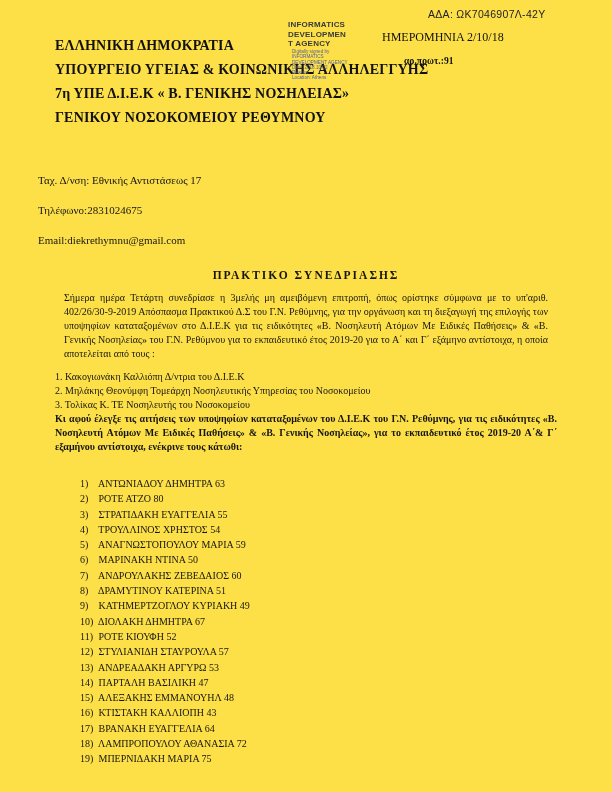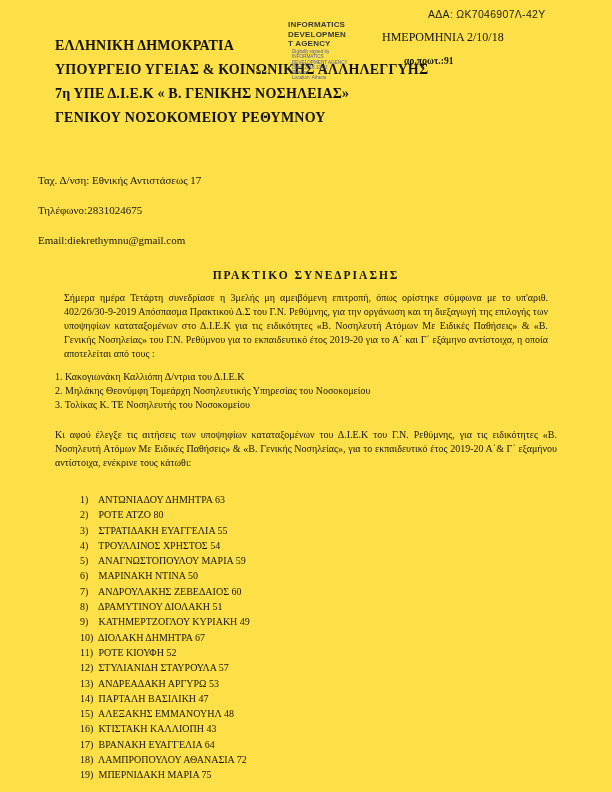--- a/index.html
+++ b/index.html
@@ -99,21 +99,21 @@
   .doc-title {
     text-align: center;
     font-weight: bold;
     font-size: 11.5px;
     letter-spacing: 2px;
     margin: 0 0 8px 0;
   }
   .para { margin: 9px; text-align: justify; }
   .members { margin-top: 8px; }
   .member { line-height: 14px; }
-  .para2 { margin: 16px 0 0 0; text-align: justify; }
+  .para2 { margin: 0 0 0 0; text-align: justify; font-weight: bold; }
   .candidates { margin-top: 22px; padding-left: 25px; }
   .candidate { line-height: 15.3px; white-space: nowrap; }
   .candidate .num { display: inline-block; min-width: 16px; }
 </style>
 </head>
 <body>
 
 <div class="page">
 
   <div class="ada">ΑΔΑ: ΩΚ7046907Λ-42Y</div>
@@ -174,21 +174,21 @@
         <div class="candidate"><span class="num">3)</span> <span>ΣΤΡΑΤΙΔΑΚΗ ΕΥΑΓΓΕΛΙΑ</span> <span>55</span></div>
 
         <div class="candidate"><span class="num">4)</span> <span>ΤΡΟΥΛΛΙΝΟΣ ΧΡΗΣΤΟΣ</span> <span>54</span></div>
 
         <div class="candidate"><span class="num">5)</span> <span>ΑΝΑΓΝΩΣΤΟΠΟΥΛΟΥ ΜΑΡΙΑ</span> <span>59</span></div>
 
         <div class="candidate"><span class="num">6)</span> <span>ΜΑΡΙΝΑΚΗ ΝΤΙΝΑ</span> <span>50</span></div>
 
         <div class="candidate"><span class="num">7)</span> <span>ΑΝΔΡΟΥΛΑΚΗΣ ΖΕΒΕΔΑΙΟΣ</span> <span>60</span></div>
 
-        <div class="candidate"><span class="num">8)</span> <span>ΔΡΑΜΥΤΙΝΟΥ ΔΙΟΛΑΚΗ</span> <span>51</span></div>
+        <div class="candidate"><span class="num">8)</span> <span>ΔΡΑΜΥΤΙΝΟΥ ΚΑΤΕΡΙΝΑ</span> <span>51</span></div>
 
         <div class="candidate"><span class="num">9)</span> <span>ΚΑΤΗΜΕΡΤΖΟΓΛΟΥ ΚΥΡΙΑΚΗ</span> <span>49</span></div>
 
         <div class="candidate"><span class="num">10)</span> <span>ΔΙΟΛΑΚΗ ΔΗΜΗΤΡΑ</span> <span>67</span></div>
 
         <div class="candidate"><span class="num">11)</span> <span>ΡΟΤΕ ΚΙΟΥΦΗ</span> <span>52</span></div>
 
         <div class="candidate"><span class="num">12)</span> <span>ΣΤΥΛΙΑΝΙΔΗ ΣΤΑΥΡΟΥΛΑ</span> <span>57</span></div>
 
         <div class="candidate"><span class="num">13)</span> <span>ΑΝΔΡΕΑΔΑΚΗ ΑΡΓΥΡΩ</span> <span>53</span></div>

